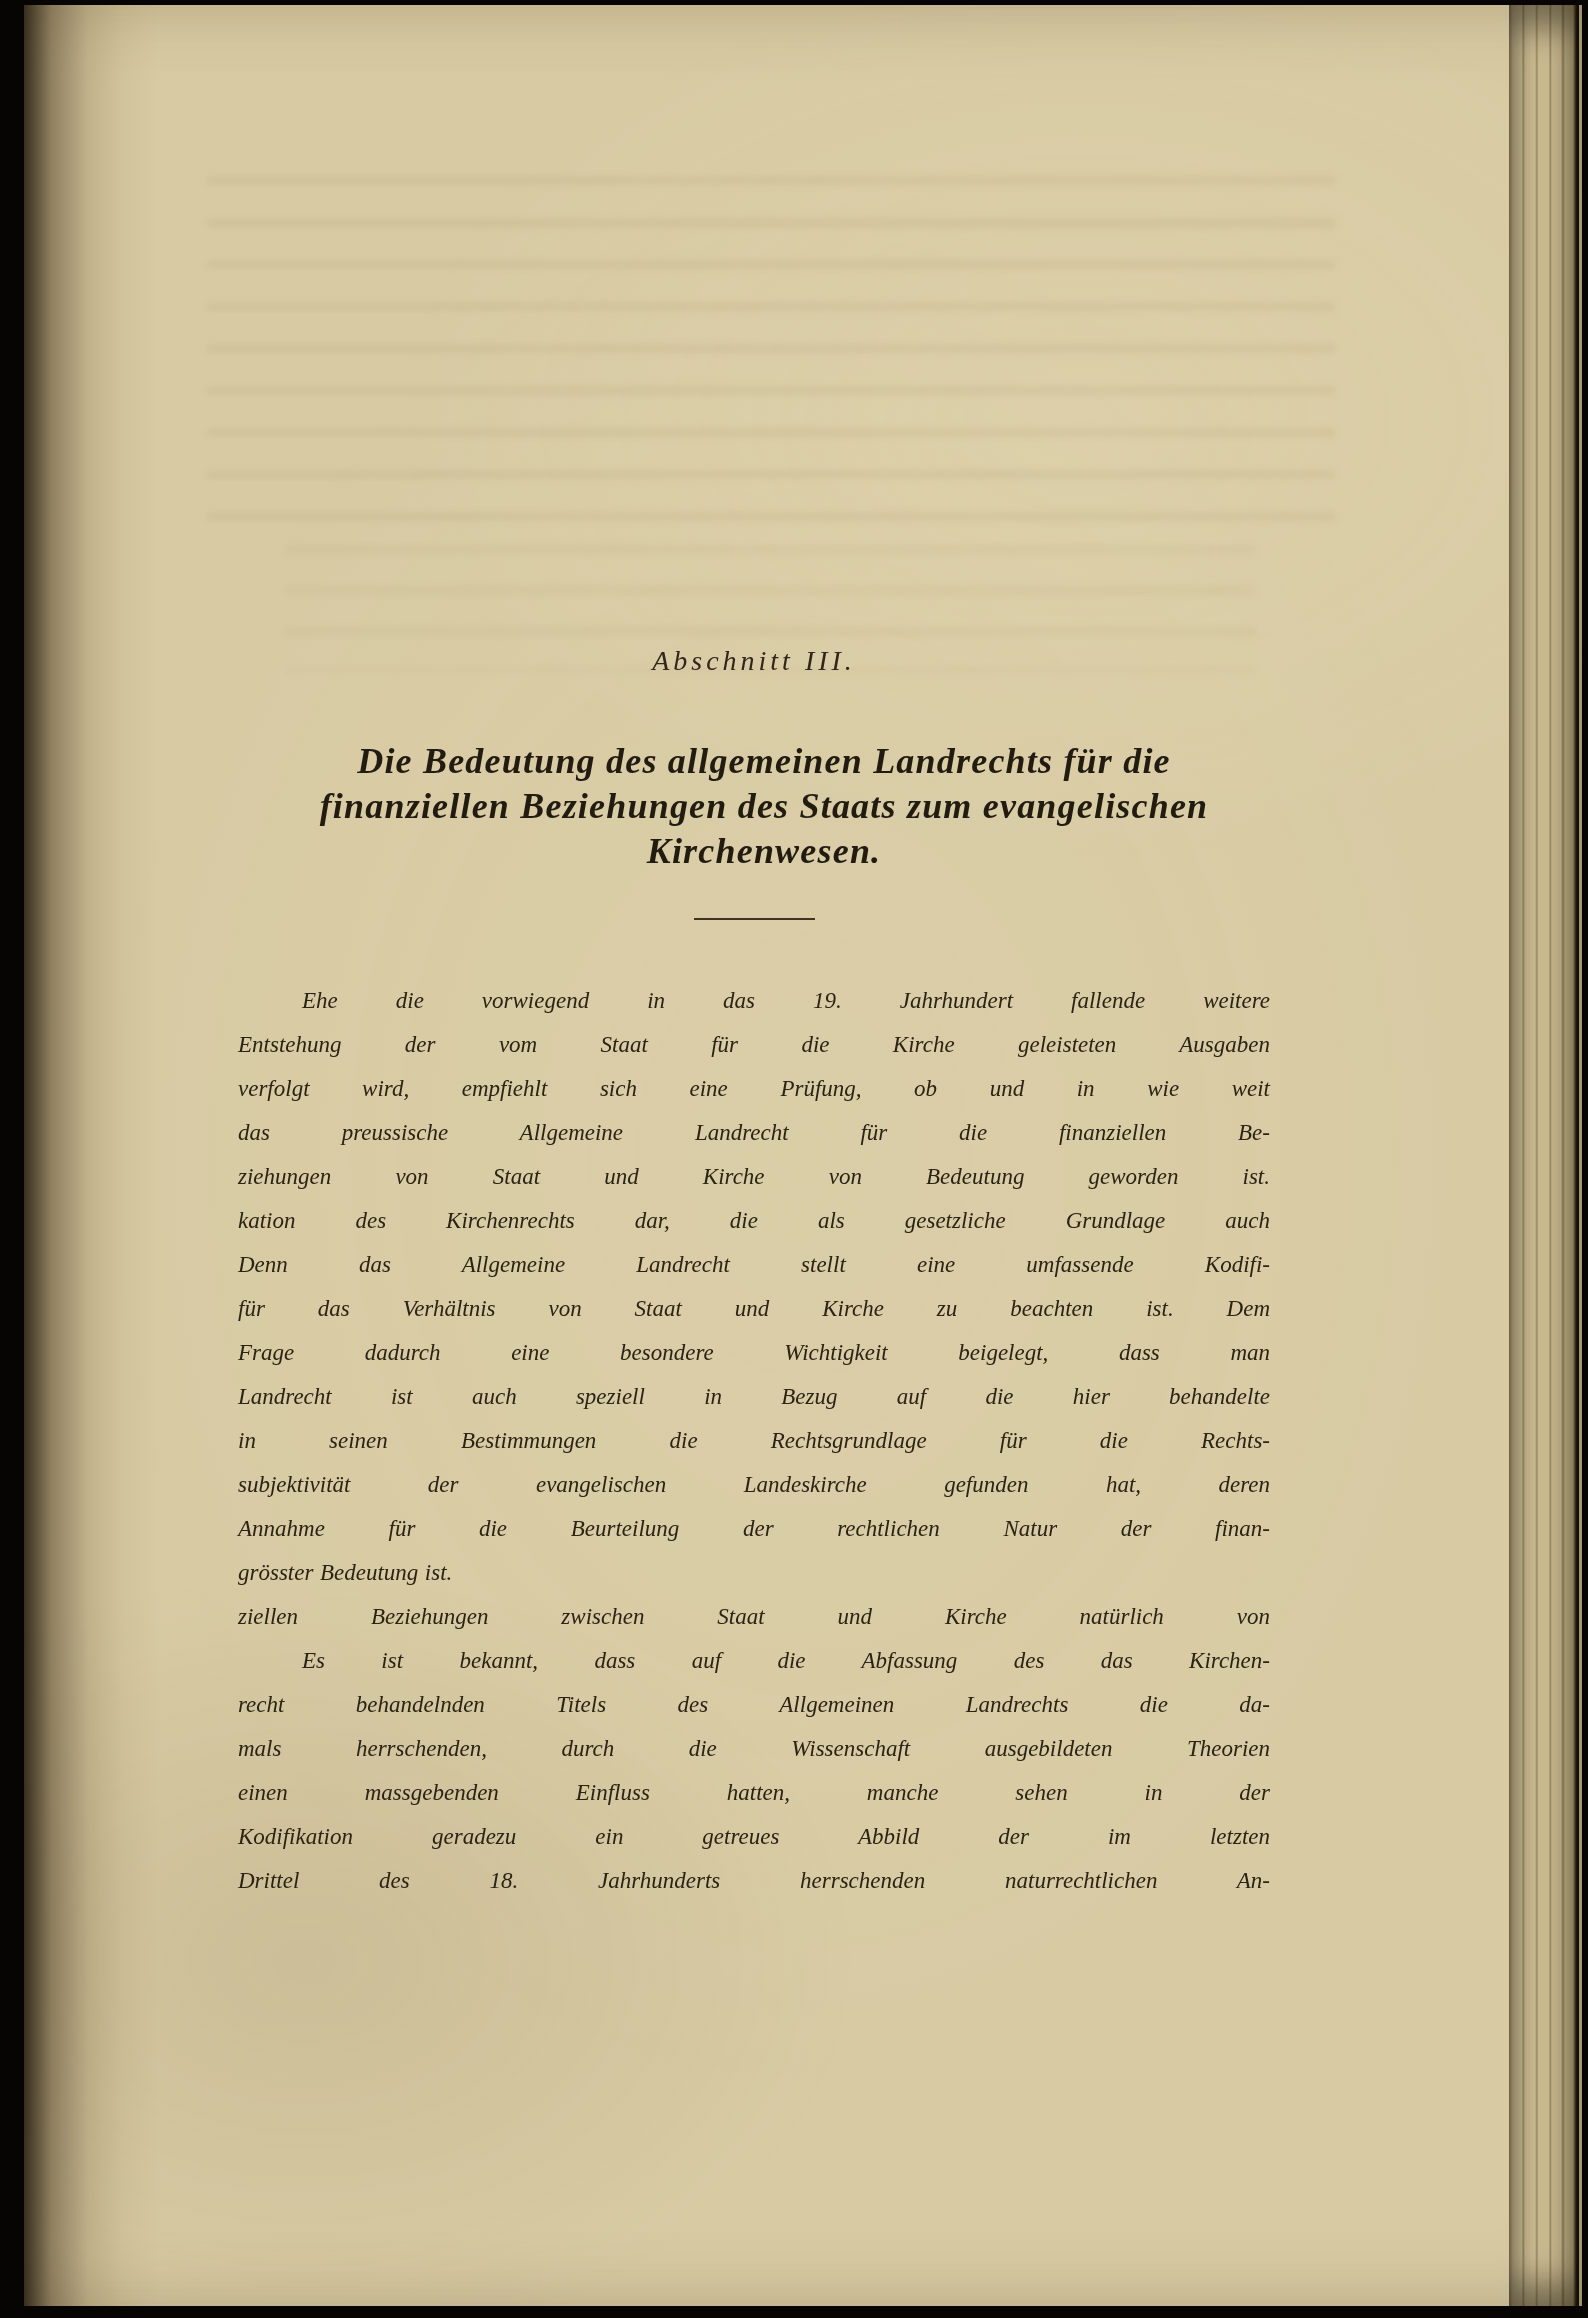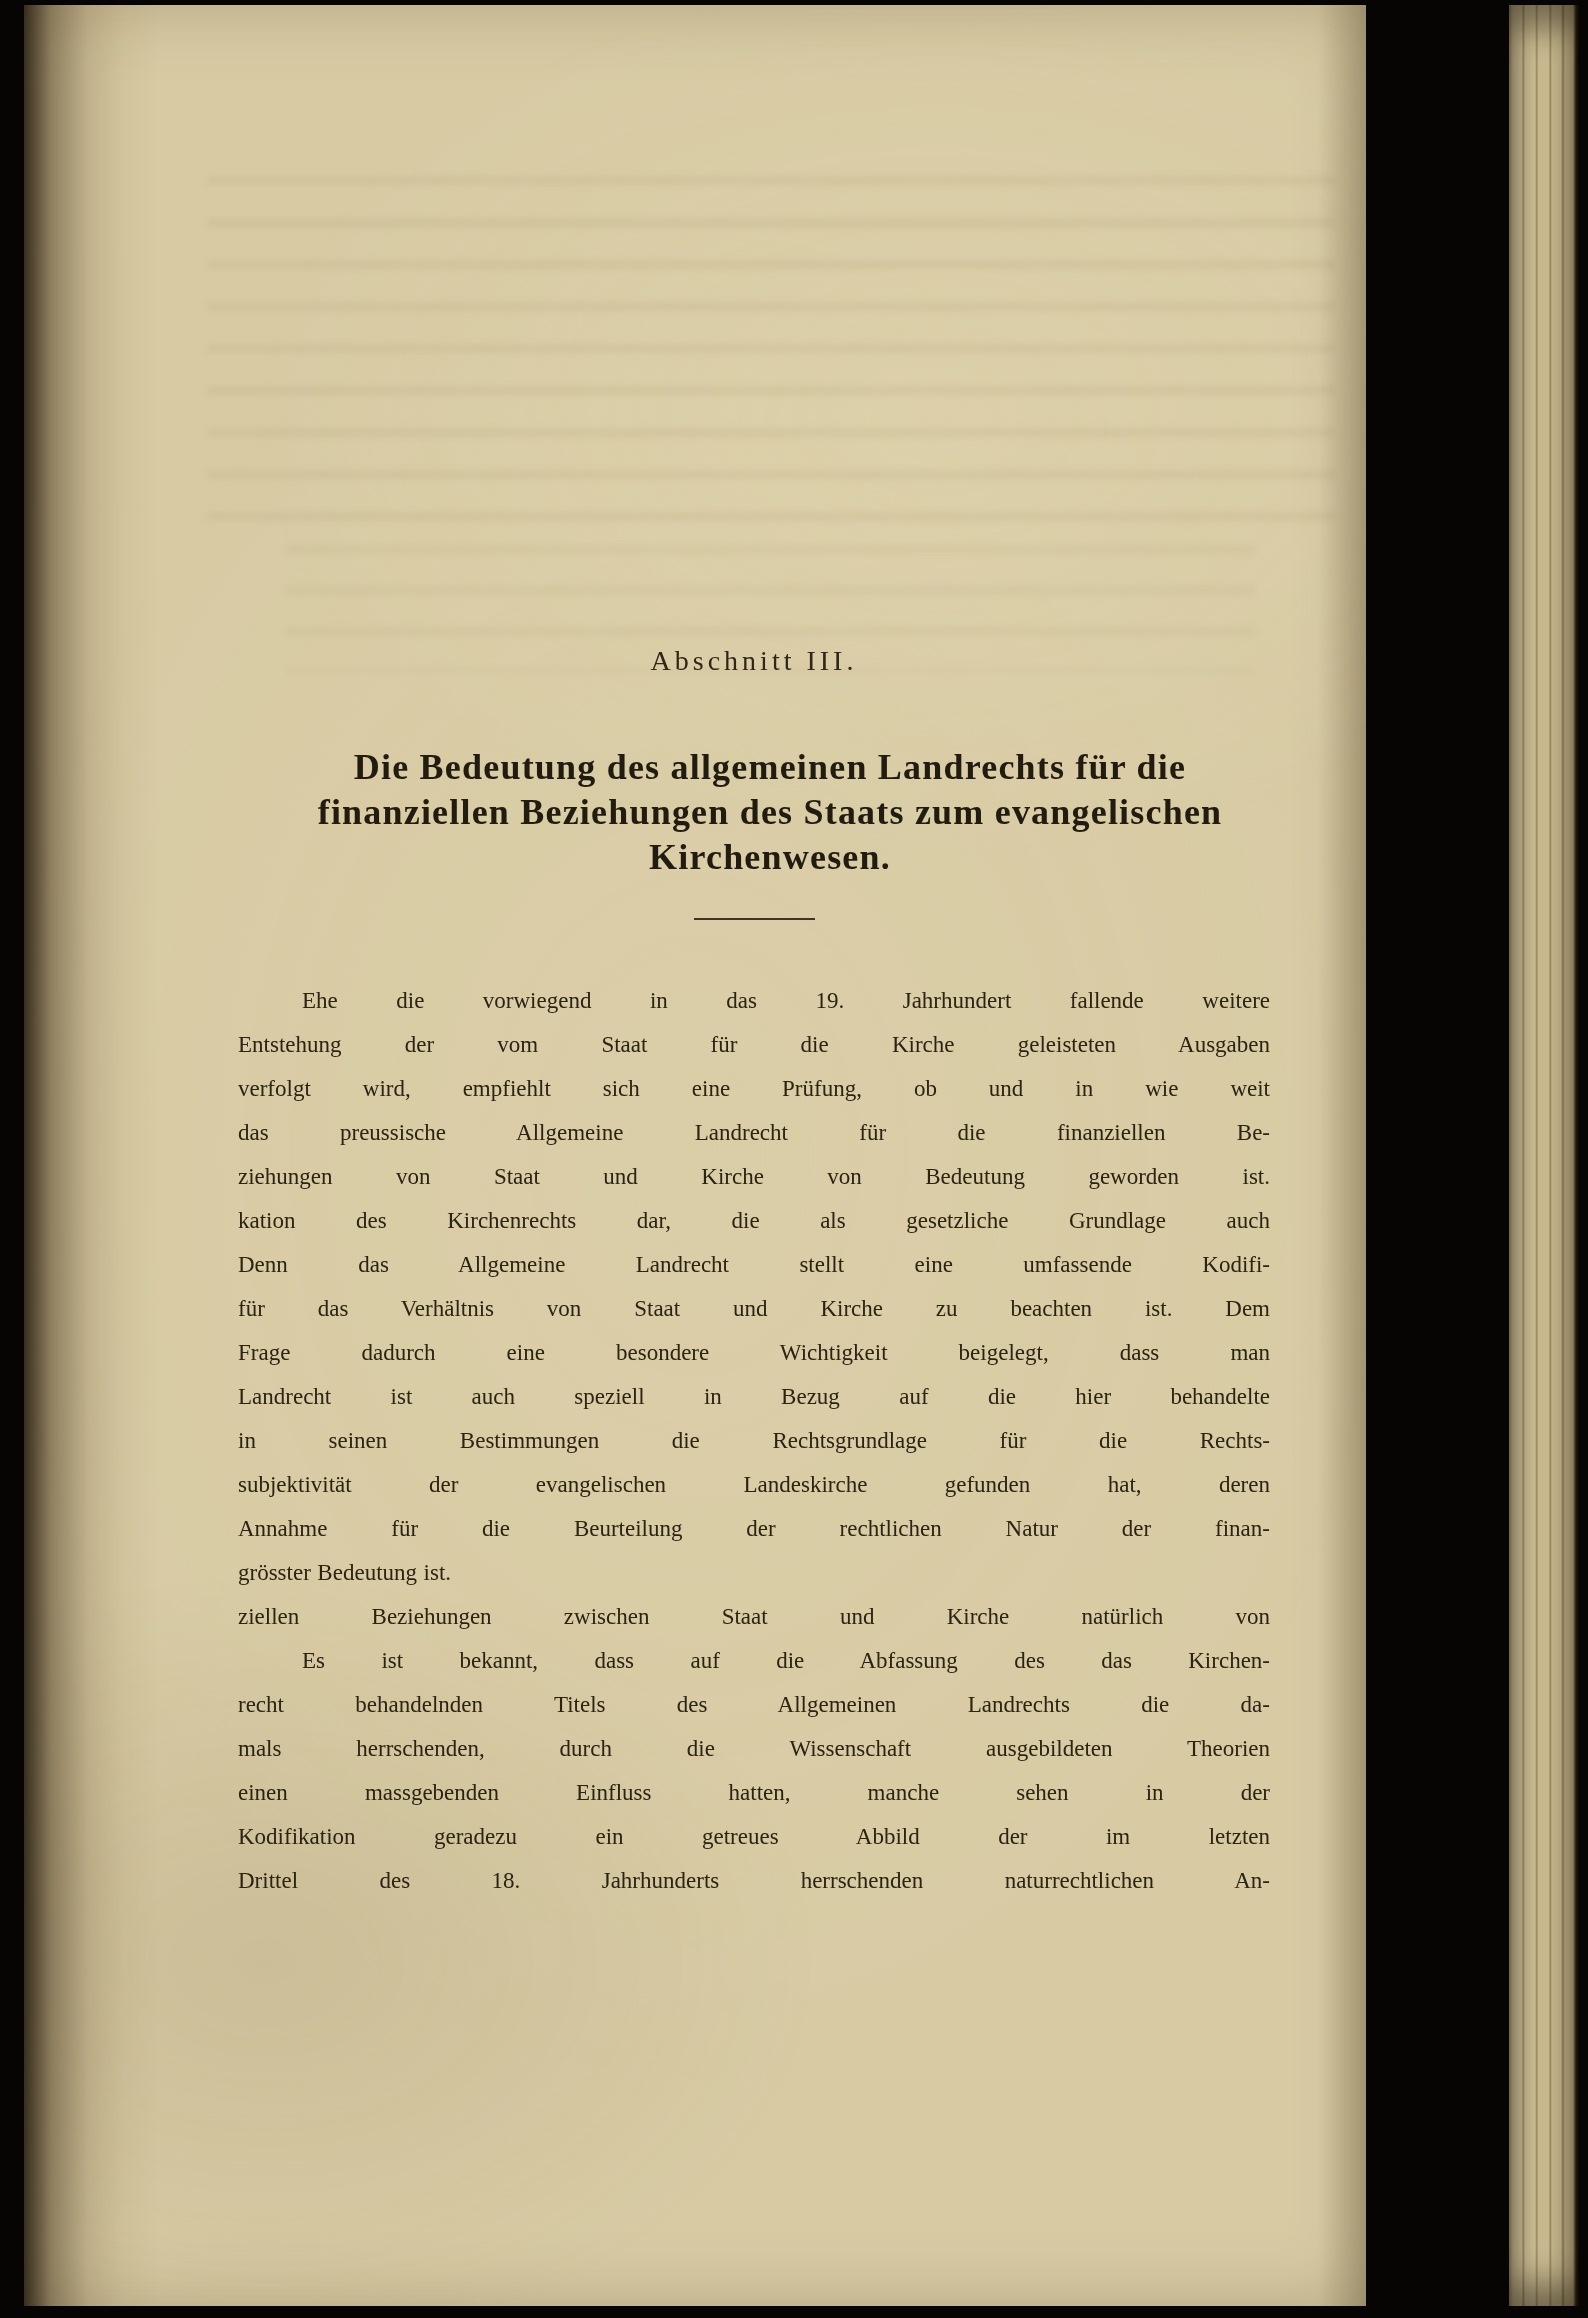--- a/index.html
+++ b/index.html
@@ -13,28 +13,29 @@
     height: 2319px;
     background: #060504;
     overflow: hidden;
     font-family: "Liberation Serif", "DejaVu Serif", serif;
   }
   
   .page {
     position: absolute;
     left: 24px;
     top: 4.8px;
-    width: 1342px;
+    width: 1558px;
     bottom: 12.7px;
     background:
       radial-gradient(1112px 715px at 68% 18%, rgba(255, 248, 216, 0.10), transparent 62%),
       radial-gradient(794px 556px at 18% 85%, rgba(92, 72, 40, 0.10), transparent 70%),
       radial-gradient(953px 1270px at 50% 50%, rgba(255, 250, 225, 0.06), transparent 75%),
       #d8cba4;
     box-shadow: inset 0 0 71px rgba(82, 62, 32, 0.28);
+    font-style: italic;
   }
   
   .page::before {
     content: "";
     position: absolute;
     left: 0; top: 0; bottom: 0;
     width: 135px;
     background: linear-gradient(90deg,
       rgba(26, 17, 7, 0.82) 0px,
       rgba(64, 47, 24, 0.45) 27px,
@@ -113,21 +114,21 @@
     width: 100%;
     text-align: center;
     font-size: 28px;
     letter-spacing: 4px;
     color: #30271a;
   }
   .title {
     position: absolute;
     top: 724px;
     width: 100%;
-    margin: 16px;
+    margin: 10px;
     text-align: center;
     font-size: 36px;
     font-weight: bold;
     line-height: 45px;
     letter-spacing: 1.2px;
     color: #221b10;
   }
   .divider {
     position: absolute;
     top: 913px;

